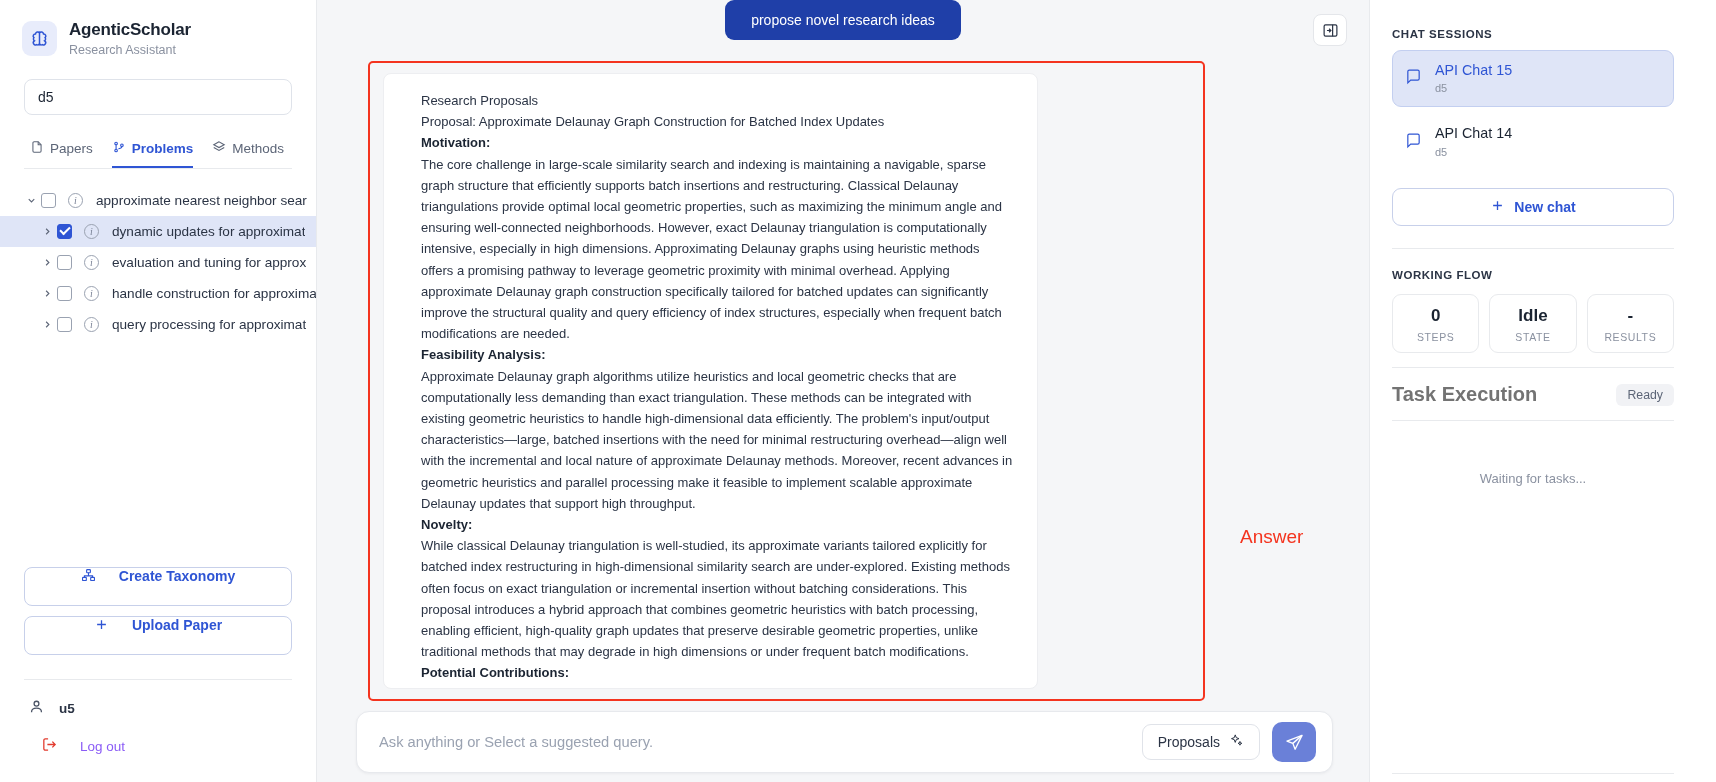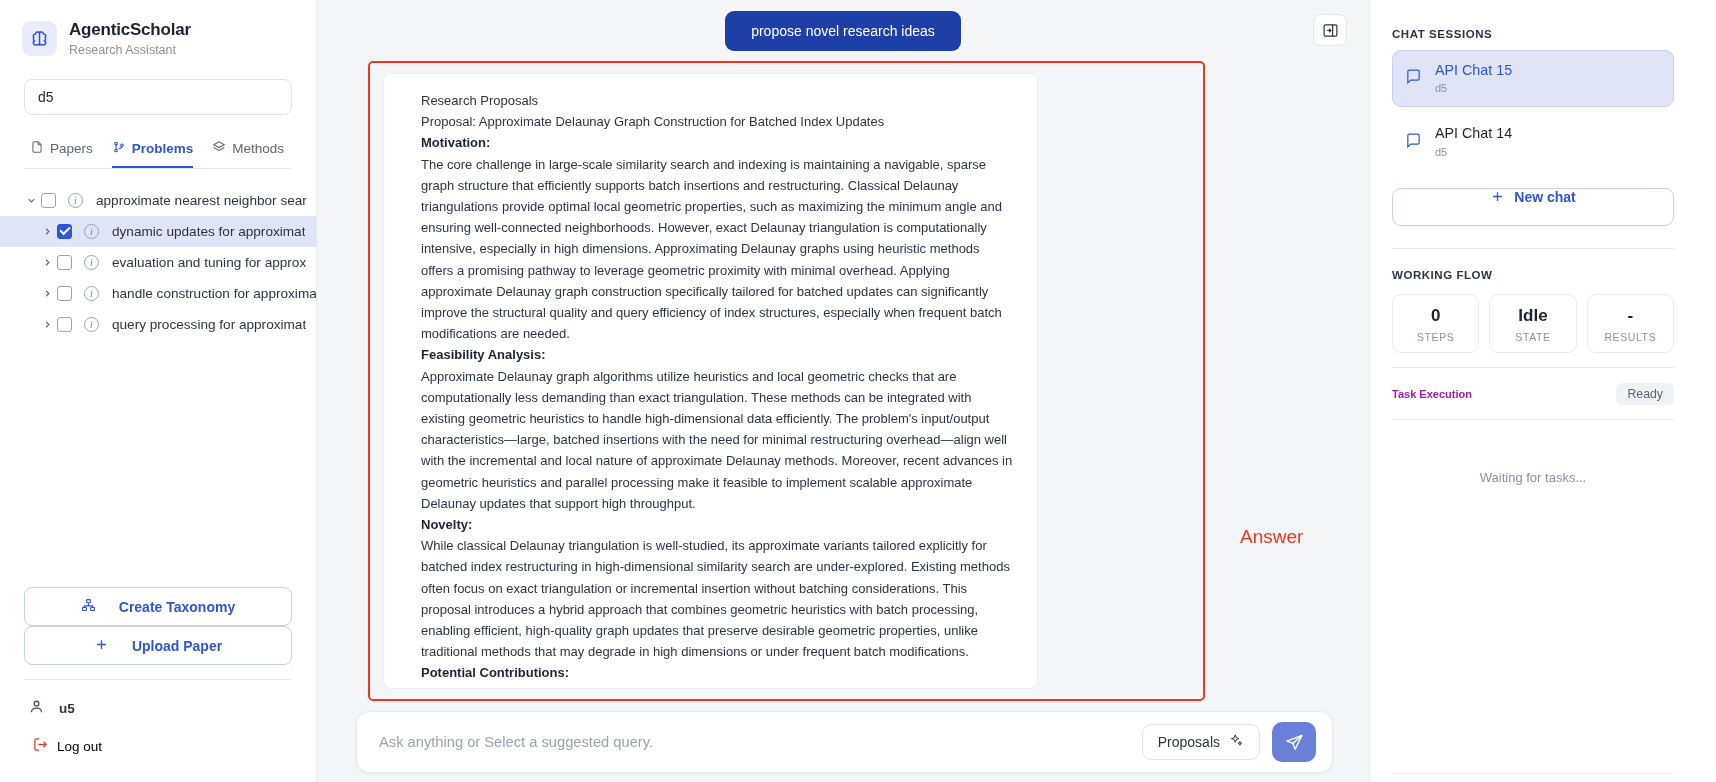--- a/index.html
+++ b/index.html
@@ -77,40 +77,40 @@
     flex: none; margin-right: 13px; font-size: 10px; color: #7a8296;
     display: flex; align-items: center; justify-content: center; font-style: italic;
     font-family: "Liberation Serif", serif;
   }
   .tree-label { overflow: hidden; }
 
   .sb-spacer { flex: 1; }
   .sb-actions { padding: 0 24px; }
   .ghost-btn {
     height: 39px; border: 1px solid #c7d0ea; border-radius: 8px;
-    display: flex; align-items: center; justify-content: center; gap: 23px;
+    display: flex; align-items: flex-start; justify-content: center; gap: 23px;
     color: #2f55d4; font-size: 14px; font-weight: bold; cursor: pointer;
-    background: #fff;
+    margin-bottom: 10px; background: #fff;
   }
   .sb-divider { height: 1px; background: #e8eaed; margin: 14px 24px 0 24px; }
   .sb-user {
     display: flex; align-items: center; gap: 14px; padding: 18px 24px 0 28px;
     font-size: 13.5px; font-weight: bold; color: #2b3445;
   }
   .sb-logout {
-    display: flex; align-items: center; gap: 8px; padding: 18px 24px 26px 32px;
-    font-size: 13.5px; color: #000000; cursor: pointer;
+    display: flex; align-items: center; gap: 22px; padding: 18px 24px 26px 41px;
+    font-size: 13.5px; color: #8b5cf6; cursor: pointer;
   }
 
   
   .center {
     position: relative; flex: 1; height: 782px; background: #f5f6f8;
     display: flex; flex-direction: column; min-width: 0;
   }
-  .top-cta-wrap { display: flex; justify-content: center; padding-top: 11px; }
+  .top-cta-wrap { display: flex; justify-content: center; padding-top: 0; }
   .top-cta {
     background: #1f3fa8; color: #fff; font-size: 14px; border-radius: 9px;
     padding: 12px 26px; cursor: pointer;
   }
   .collapse-btn {
     position: absolute; top: 14px; right: 22px; width: 34px; height: 32px;
     border: 1px solid #e4e6ea; border-radius: 8px; background: #fff;
     display: flex; align-items: center; justify-content: center; cursor: pointer;
   }
 
@@ -169,39 +169,39 @@
     padding: 11px 12px; margin-bottom: 6px; cursor: pointer; border: 1px solid transparent;
   }
   .chat-item.active { background: #dfe5f7; border-color: #c3cff0; }
   .chat-txt { display: flex; flex-direction: column; line-height: 1.2; }
   .chat-title { font-size: 14.3px; color: #1b2432; }
   .chat-item.active .chat-title { color: #2f55d4; text-align: center; }
   .chat-sub { font-size: 11px; color: #8a91a0; margin-top: 3px; }
 
   .newchat-btn {
     margin: 2px 22px 0 22px; height: 38px; border: 1px solid #c7d0ea;
-    border-radius: 9px; background: #fff; display: flex; 
+    border-radius: 9px; background: #fff; display: flex; align-items: center;
     justify-content: center; gap: 9px; color: #2f55d4; font-size: 14px;
     font-weight: bold; cursor: pointer; position: relative; z-index: 2;
   }
   .rp-divider { height: 1px; background: #e8eaed; margin: 22px 22px 0 22px; }
 
   .stats { display: flex; gap: 10px; padding: 13px 22px 0 22px; }
   .stat {
     flex: 1; border: 1px solid #e8eaed; border-radius: 9px; padding: 11px 0 9px 0;
     display: flex; flex-direction: column; align-items: center;
   }
   .stat-val { font-size: 17px; font-weight: bold; color: #1b2432; }
   .stat-key { font-size: 10.5px; color: #8a91a0; letter-spacing: .6px; margin-top: 5px; }
 
   .taskrow {
     display: flex; align-items: center; justify-content: space-between;
     padding: 15px 22px 14px 22px;
   }
-  .task-title { font-size: 11px; font-weight: bold; color: #a21caf; }
+  .task-title { font-size: 20px; font-weight: bold; color: #737373; }
   .badge {
     background: #f1f2f5; color: #5c6577; font-size: 12.3px;
     border-radius: 6px; padding: 4px 11px;
   }
   .waiting { text-align: center; font-size: 13px; color: #8a91a0; padding-top: 50px; }
   .rp-bottom-rule { position: absolute; left: 22px; right: 22px; bottom: 8px; height: 1px; background: #e8eaed; }
 </style>
 </head>
 <body>
 

